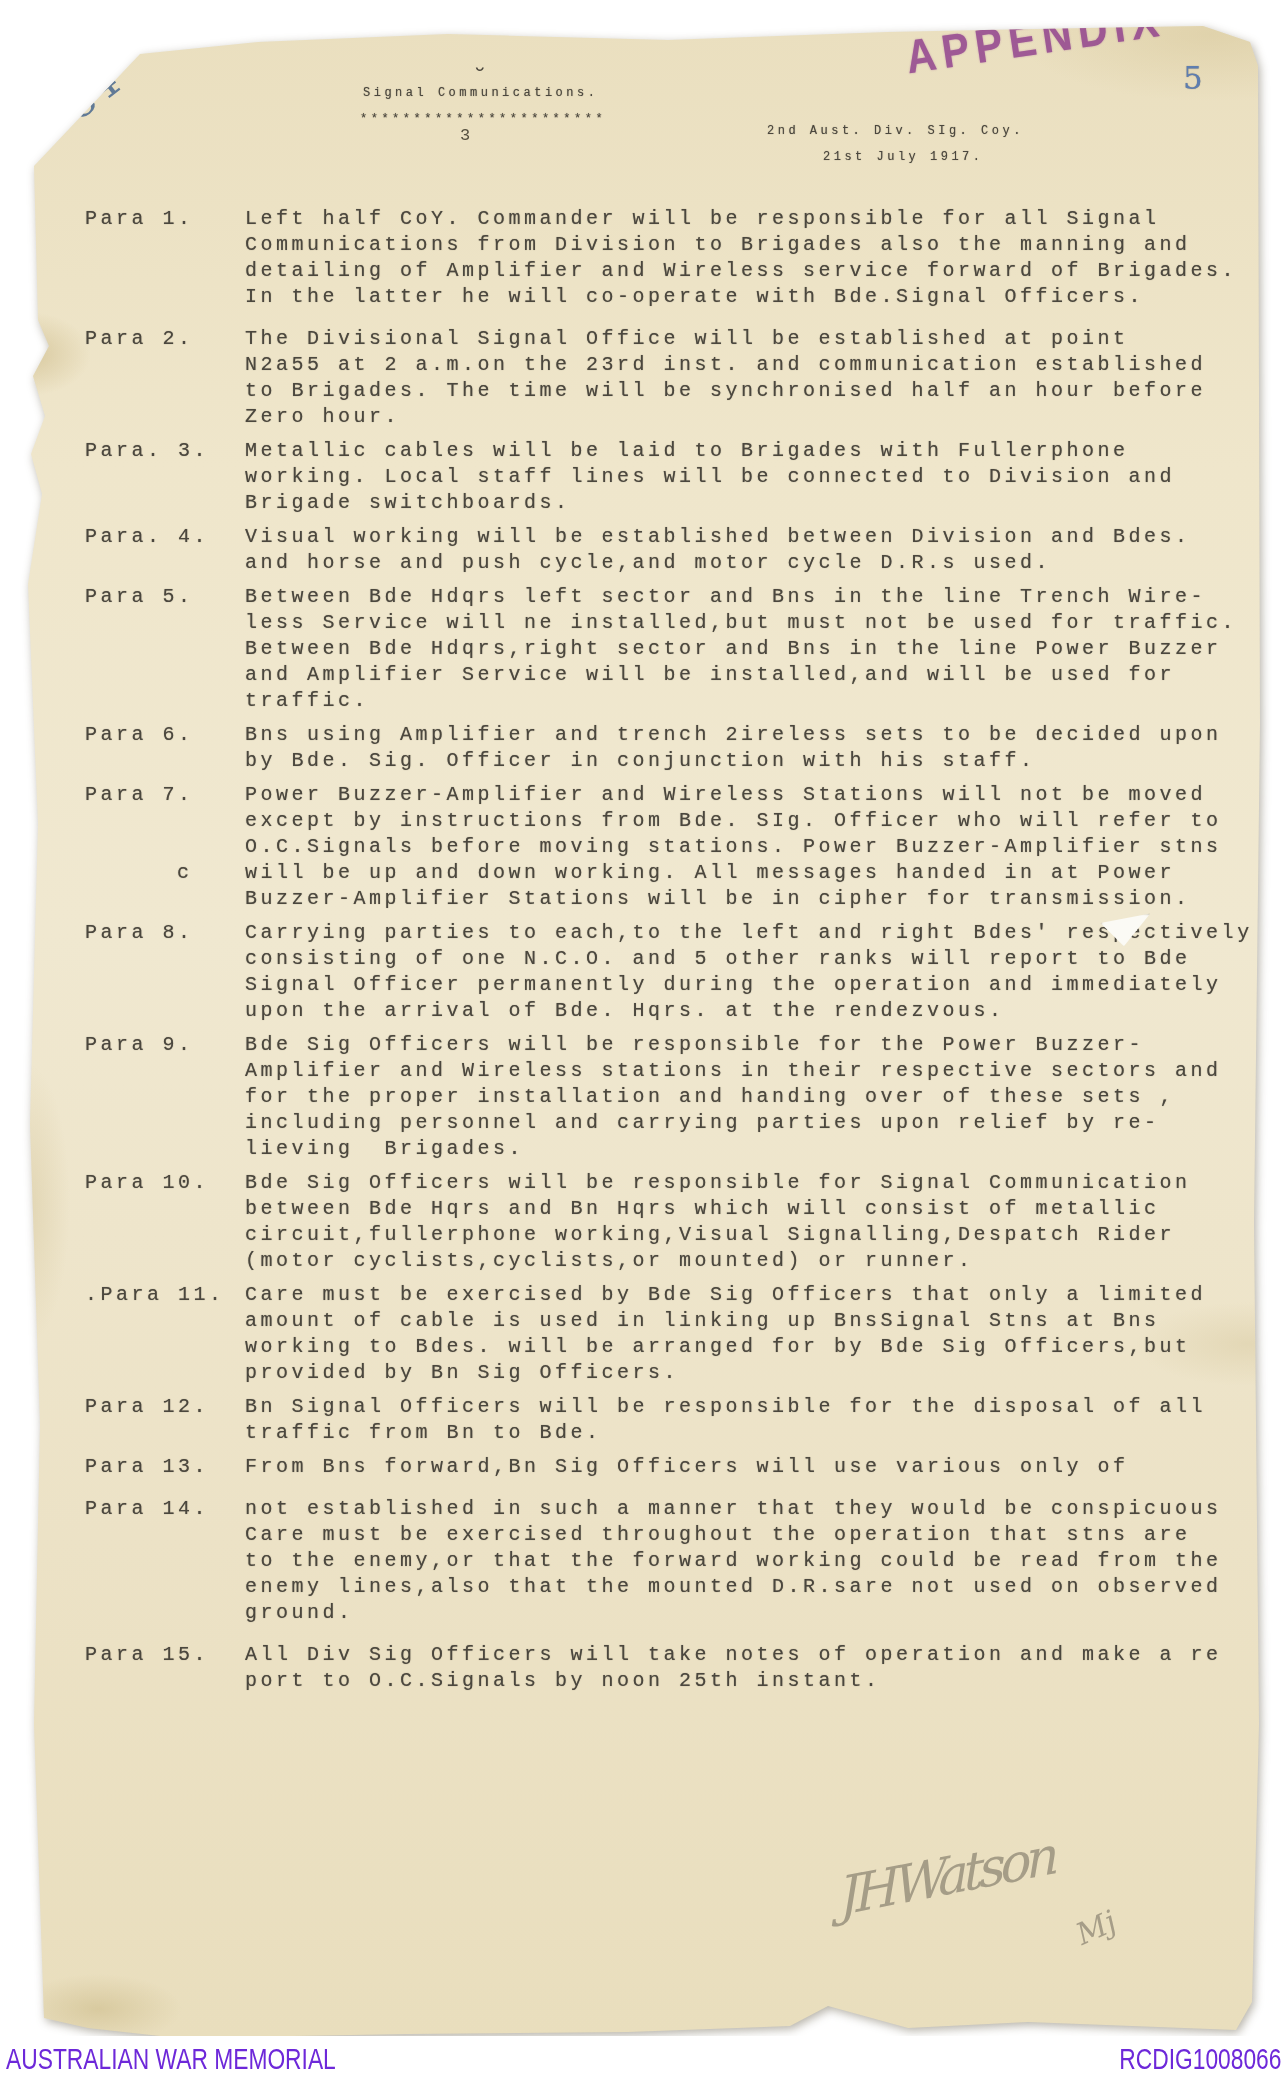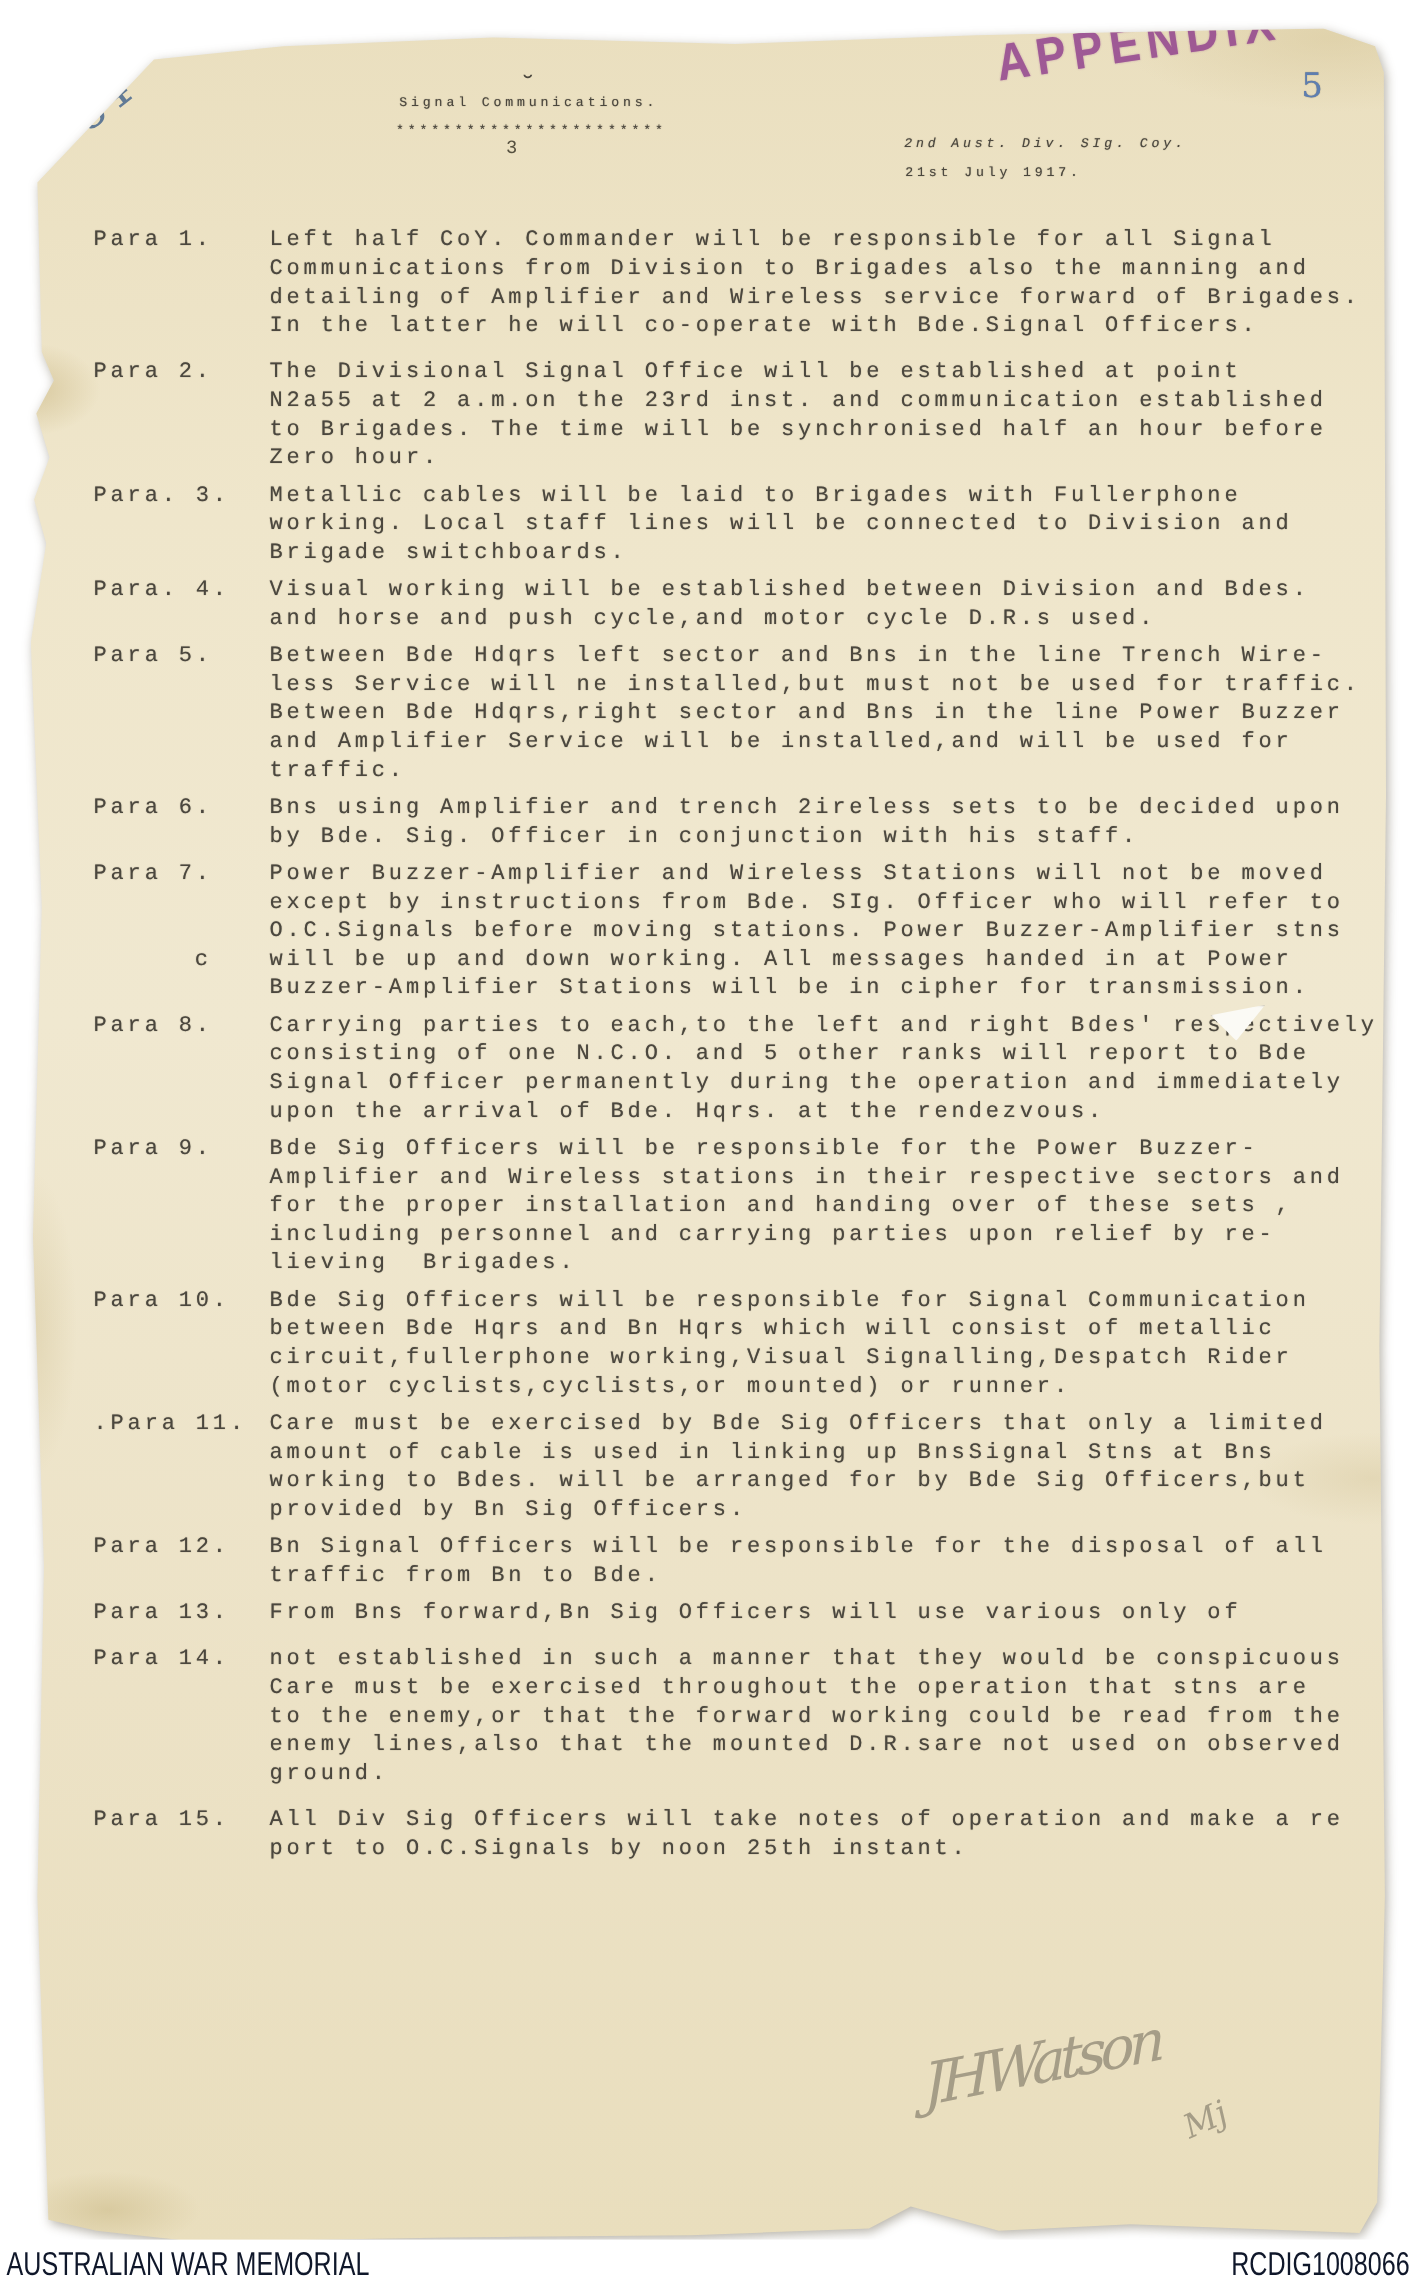--- a/index.html
+++ b/index.html
@@ -32,21 +32,21 @@
   }
 
   
   .tw{color:#4b473e;font-size:12px;letter-spacing:3.5px;
       text-shadow:0 0 1px rgba(62,56,44,.55);}
 
   .doc-title{position:absolute;left:335px;top:62px;}
   .title-breve{position:absolute;left:444px;top:40px;font-size:26px;color:#4b473e;}
   .title-stars{position:absolute;left:332px;top:88px;}
   .stars-3{position:absolute;left:432px;top:102px;font-size:17px;color:#55503f;}
-  .unit-line{position:absolute;left:794px;top:100px;font-style:italic;}
+  .unit-line{position:absolute;left:739px;top:100px;}
   .date-line{position:absolute;left:795px;top:126px;}
 
   .stamp{position:absolute;left:874px;top:6px;
          font-family:"Liberation Sans",sans-serif;font-weight:700;font-size:47px;
          letter-spacing:7px;color:#8e3c8c;opacity:.82;
          transform:rotate(-8.5deg) scaleX(.88);transform-origin:left top;
          text-shadow:0 0 2px rgba(142,60,140,.55);}
   .page-num{position:absolute;left:1155px;top:36px;font-family:"DejaVu Serif",serif;
             font-size:31px;color:#4f74b0;opacity:.9;}
   .hand-num{position:absolute;left:36px;top:44px;font-family:"DejaVu Serif",serif;
@@ -70,21 +70,21 @@
   .signature{position:absolute;left:810px;top:1822px;z-index:2;
              font-family:"DejaVu Serif",serif;font-style:italic;font-size:52px;
              color:#9a927e;opacity:.85;letter-spacing:-5px;
              transform:rotate(-11deg) skewX(-10deg);}
   .signature-2{position:absolute;left:1048px;top:1886px;z-index:2;
              font-family:"DejaVu Serif",serif;font-style:italic;font-size:30px;
              color:#9a927e;opacity:.85;transform:rotate(-24deg);}
 
   .footer{position:absolute;left:0;top:2036px;width:1285px;height:46px;background:#ffffff;
           display:flex;justify-content:space-between;align-items:center;
-          font-family:"Liberation Sans",sans-serif;font-size:30px;color:#0f172a;}
+          font-family:"Liberation Sans",sans-serif;font-size:30px;color:#6d28d9;}
   .footer .f-left{transform:scaleX(.76);transform-origin:left center;margin-left:6px;}
   .footer .f-right{transform:scaleX(.76);transform-origin:right center;margin-right:4px;}
 </style>
 </head>
 <body>
 
 <div class="stage">
   <div class="paper-wrap">
     <div class="paper">
 

